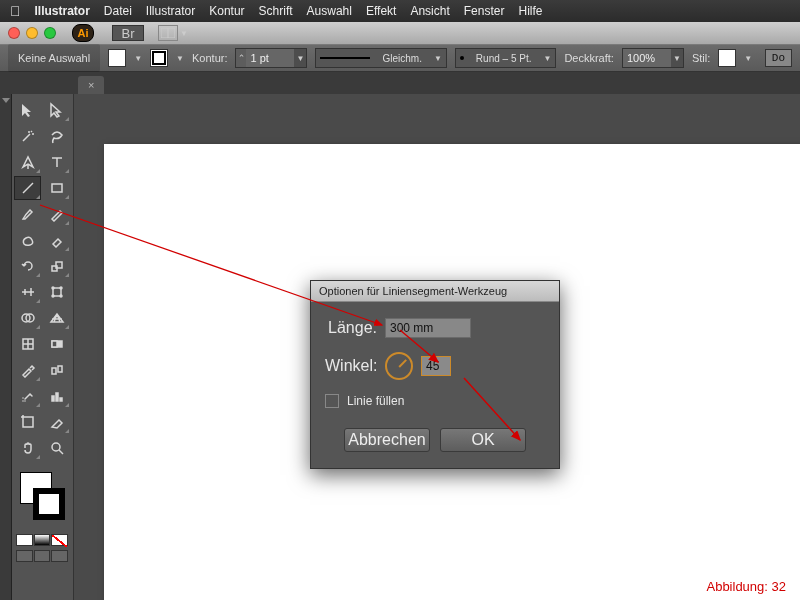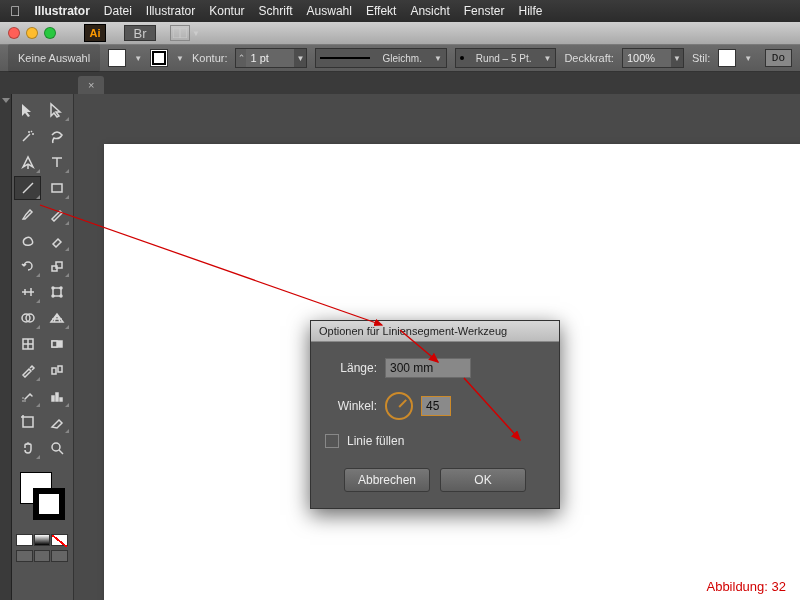--- a/index.html
+++ b/index.html
@@ -7,21 +7,21 @@
 
   
   .mac-menu { height: 22px; background: linear-gradient(#3b3b3b,#2b2b2b); display:flex; align-items:center; padding: 0 10px; color:#eee; font-size:12px; gap:14px; }
   .mac-menu .apple { font-size:14px; }
   .mac-menu span { white-space: nowrap; }
 
   
   .win-chrome { height: 22px; background: linear-gradient(#cfcfcf,#a9a9a9); display:flex; align-items:center; padding:0 8px; gap:6px; }
   .tl { width:12px; height:12px; border-radius:50%; border:1px solid rgba(0,0,0,.3);}
   .tl.red{background:#ff5f57}.tl.yellow{background:#febc2e}.tl.green{background:#28c840}
-  .ai-badge { margin-left:22px; width:22px; height:18px; background:#2d2217; border:1px solid #000; color:#ff9a00; font-weight:bold; font-size:11px; display:flex; align-items:center; justify-content:center; border-radius:0; }
+  .ai-badge { margin-left:10px; width:22px; height:18px; background:#2d2217; border:1px solid #000; color:#ff9a00; font-weight:bold; font-size:11px; display:flex; align-items:center; justify-content:center; border-radius:8px; }
   .br-badge { margin-left:12px; width:32px; height:16px; background:#555; color:#ccc; font-size:13px; display:flex; align-items:center; justify-content:center; border:1px solid #333;}
   .layout-btn { margin-left:8px; width:20px; height:16px; border:1px solid #888; display:flex; align-items:center; justify-content:center; color:#ccc; font-size:9px;}
   .layout-btn svg{width:14px;height:10px;}
 
   
   .ctrl-bar { height:28px; background: linear-gradient(#6b6b6b,#5a5a5a); border-top:1px solid #7a7a7a; border-bottom:1px solid #333; display:flex; align-items:center; padding:0 8px; gap:8px; color:#ddd; font-size:11px;}
   .sel-label { background:rgba(0,0,0,.15); padding:8px 10px; border-radius:2px; }
   .swatch { width:18px; height:18px; border:1px solid #333; background:#fff; }
   .swatch.inner{ background:#fff; position:relative; display:flex; align-items:center; justify-content:center;}
   .swatch.inner::after{content:""; width:10px; height:10px; border:2px solid #000; background:#fff;}
@@ -54,33 +54,33 @@
   .fillstroke .stroke{ position:absolute; bottom:4px; right:4px; width:32px; height:32px; background:#fff; border:6px solid #000;}
   .color-row { width:56px; display:flex; gap:1px; padding:0 2px; margin-top:2px;}
   .color-row div{ flex:1; height:12px;}
   .mini-row{ width:56px; display:flex; gap:1px; padding:0 2px; margin-top:2px;}
   .mini-row div{ flex:1; height:12px; background:#666; border:1px solid #333;}
 
   .canvas-wrap{ flex:1; background:#4a4a4a; position:relative; overflow:hidden;}
   .canvas{ position:absolute; top:50px; left:30px; width:900px; height:700px; background:#fff; box-shadow:2px 2px 6px rgba(0,0,0,.5);}
 
   
-  .dialog{ position:absolute; left:310px; top:280px; width:250px; background:#555; border:1px solid #333; box-shadow:0 6px 20px rgba(0,0,0,.6); color:#e8e8e8; font-size:12px;margin-top:40px;}
+  .dialog{ position:absolute; left:310px; top:280px; width:250px; background:#555; border:1px solid #333; box-shadow:0 6px 20px rgba(0,0,0,.6); color:#e8e8e8; font-size:12px;}
   .dialog .titlebar{ background:linear-gradient(#d8d8d8,#bcbcbc); color:#222; font-size:11px; padding:4px 8px; border-bottom:1px solid #888;}
   .dialog .body{ padding:16px 14px; display:flex; flex-direction:column; gap:14px;}
   .drow{ display:flex; align-items:center; gap:8px;}
-  .drow label{ width:52px; text-align:right; font-size:12px;}
+  .drow label{ width:52px; text-align:right; font-size:16px;}
   .drow input[type=text]{ width:86px; height:20px; background:#888; border:1px solid #6a6a6a; color:#111; font-size:12px; padding:0 4px;}
   .drow input.angle{ width:30px; border:1px solid #cc8a2a; background:#8a8a8a;}
   .angle-dial{ width:28px; height:28px; border:2px solid #cc8a2a; border-radius:50%; position:relative; background:#555;}
   .angle-dial::after{ content:""; position:absolute; left:50%; top:50%; width:10px; height:1.5px; background:#cc8a2a; transform-origin:left center; transform:rotate(-45deg);}
   .chk{ display:flex; align-items:center; gap:8px;}
   .chk .box{ width:14px; height:14px; border:1px solid #888; background:#555;}
   .btns{ display:flex; gap:10px; justify-content:center; margin-top:6px;}
-  .btn{ width:86px; height:24px; background:linear-gradient(#777,#5d5d5d); border:1px solid #3a3a3a; color:#eee; font-size:12px; display:flex; align-items:center; justify-content:center; border-radius:3px;}
+  .btn{ width:86px; height:24px; background:linear-gradient(#777,#5d5d5d); border:1px solid #3a3a3a; color:#eee; font-size:16px; display:flex; align-items:center; justify-content:center; border-radius:3px;}
 
   
   .anno-svg{ position:absolute; top:0; left:0; width:800px; height:600px; pointer-events:none;}
 
   .caption{ position:absolute; right:14px; bottom:6px; color:#d10000; font-size:13px; }
 </style>
 </head>
 <body>
 
 <div class="mac-menu">

